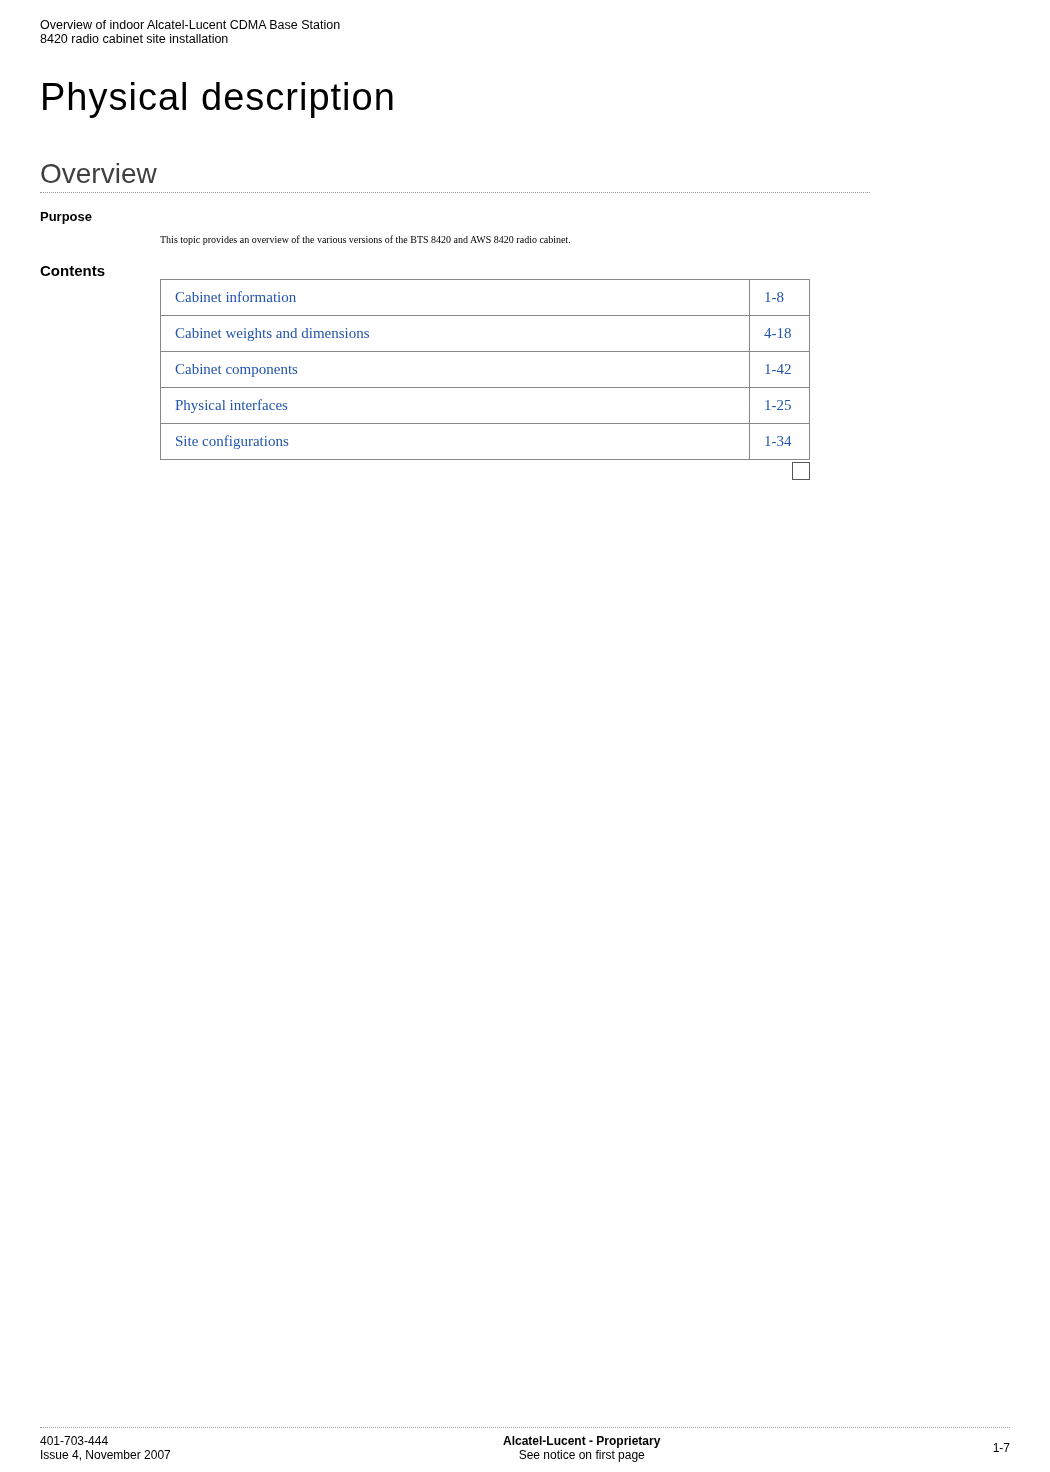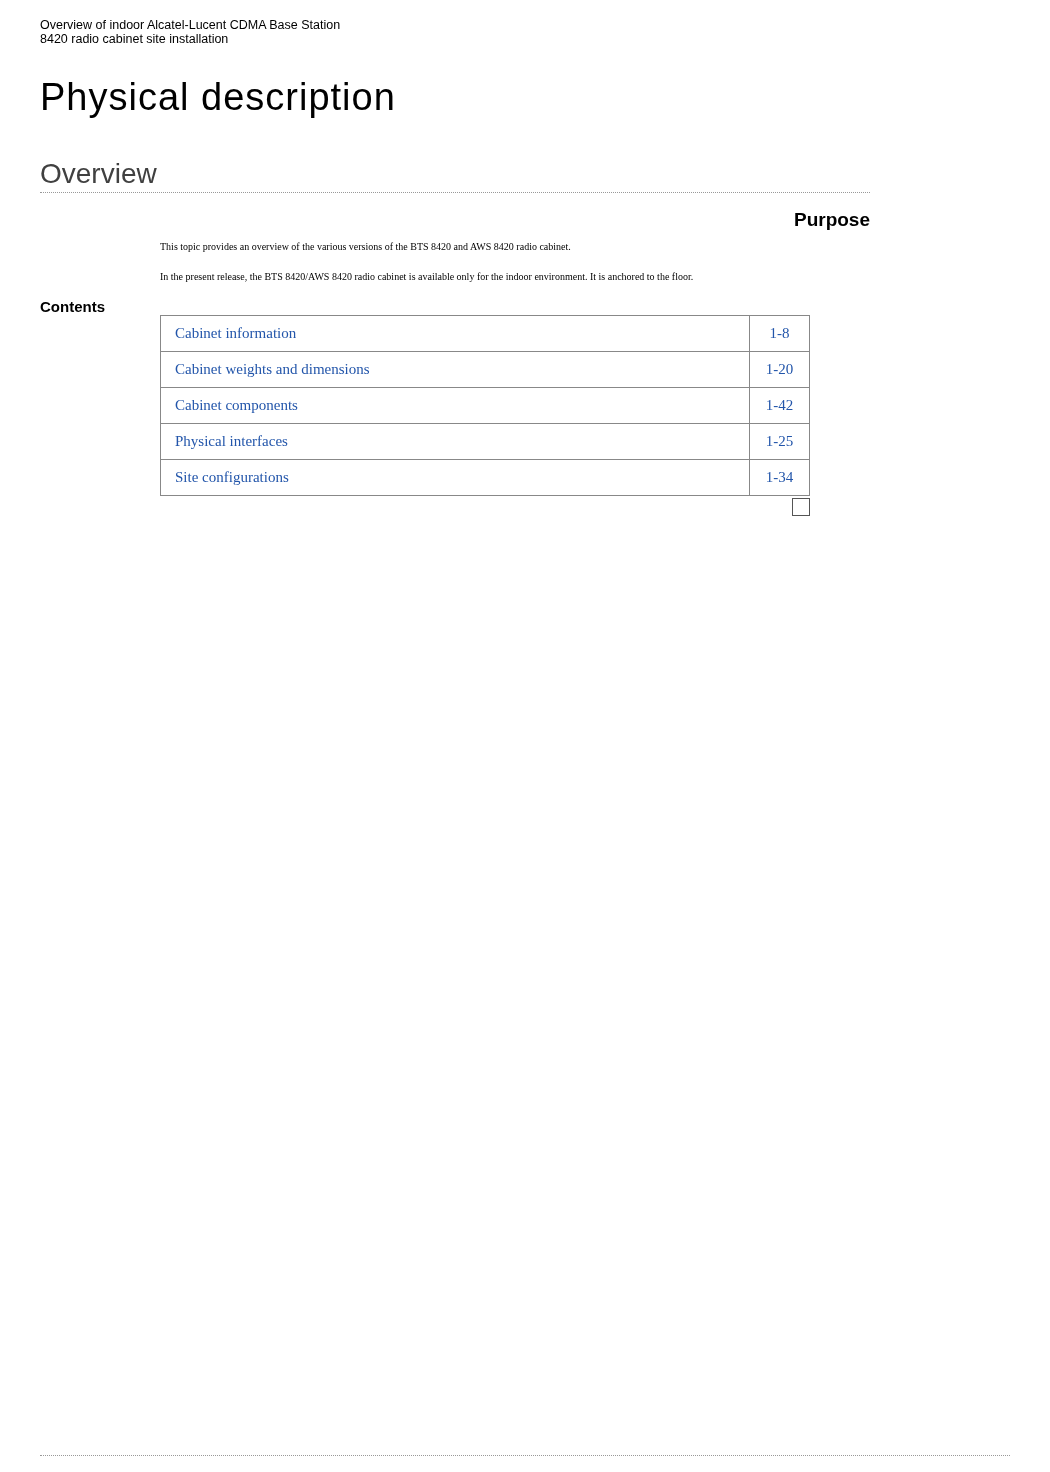--- a/index.html
+++ b/index.html
@@ -71,26 +71,25 @@
 
     
     .dotted-separator {
       border: none;
       border-top: 1px dotted #999;
       margin: 2px 0 16px 0;
     }
 
     
     .subsection-label {
-      font-size: 19px;
+      font-size: 13px;
       font-weight: bold;
       font-family: Arial, sans-serif;
       color: #000;
       margin-bottom: 8px;
-      text-align: right;
     }
 
     
     .body-text {
       margin-left: 120px;
       margin-right: 20px;
       font-size: 10px;
       line-height: 1.55;
       text-align: justify;
       margin-bottom: 14px;
@@ -133,21 +132,21 @@
     }
 
     .contents-table td.link-cell {
       color: #2255aa;
       cursor: pointer;
       text-align: left;
     }
 
     .contents-table td.page-cell {
       color: #2255aa;
-      text-align: center;
+      text-align: left;
       white-space: nowrap;
       border-left: 1px solid #888;
       width: 60px;
     }
 
     
     .table-box-wrapper {
       display: flex;
       justify-content: flex-end;
       margin-top: 2px;
@@ -213,34 +212,33 @@
   <div class="main-content">
 
     <h1 class="page-title">Physical description</h1>
 
     <h2 class="section-heading">Overview</h2>
     <hr class="dotted-separator">
 
     <div class="subsection-label">Purpose</div>
 
     <p class="body-text">This topic provides an overview of the various versions of the BTS 8420 and AWS 8420 radio cabinet.</p>
-    <p class="body-text">In the present release, the BTS 8420/AWS 8420 radio cabinet is available only for the indoor environment. It is anchored to the floor.</p>
 
     <div class="contents-label">Contents</div>
 
     <div class="contents-table-wrapper">
       <table class="contents-table">
         <tbody id="contents-tbody">
         <tr>
               <td class="link-cell">Cabinet information</td>
               <td class="page-cell">1-8</td>
             </tr>
             <tr>
               <td class="link-cell">Cabinet weights and dimensions</td>
-              <td class="page-cell">1-20</td>
+              <td class="page-cell">4-18</td>
             </tr>
             <tr>
               <td class="link-cell">Cabinet components</td>
               <td class="page-cell">1-42</td>
             </tr>
             <tr>
               <td class="link-cell">Physical interfaces</td>
               <td class="page-cell">1-25</td>
             </tr>
             <tr>
@@ -251,15 +249,26 @@
       </table>
       <div class="table-box-wrapper">
         <div class="small-box"></div>
       </div>
     </div>
 
   </div>
 
   <div class="page-footer">
     <hr class="footer-dotted">
+    <div class="footer-content">
+      <div class="footer-left">
+        <div>401-703-444</div>
+        <div>Issue 4, November 2007</div>
+      </div>
+      <div class="footer-center">
+        <div class="footer-bold">Alcatel-Lucent - Proprietary</div>
+        <div>See notice on first page</div>
+      </div>
+      <div class="footer-right">1-7</div>
+    </div>
   </div>
 
 </div>
 
 </body></html>

